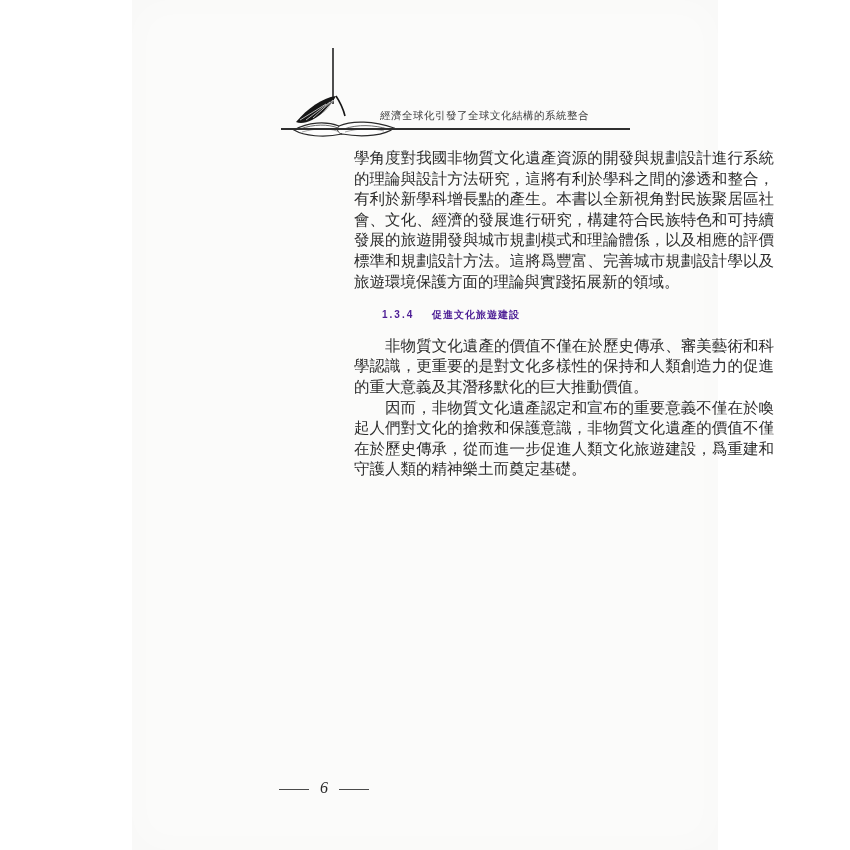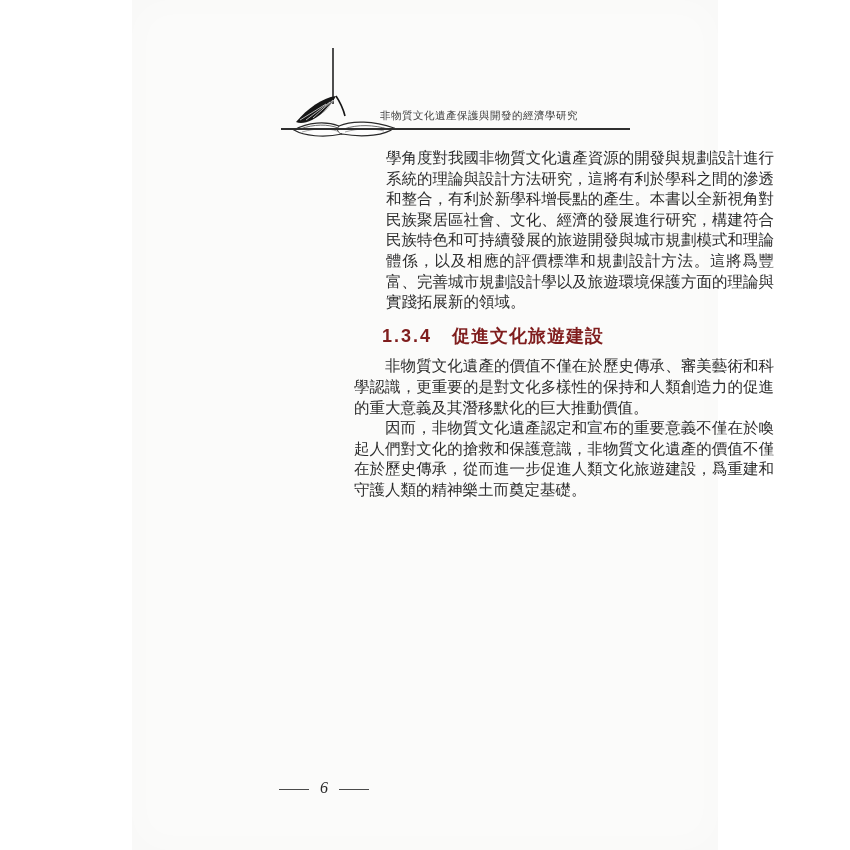--- a/index.html
+++ b/index.html
@@ -61,30 +61,29 @@
     font-size: 15.5px;
     line-height: 20.6px;
     text-align: justify;
   }
   .body-text p {
     margin: 0;
     text-indent: 2em;
   }
   .body-text p.continuation {
     text-indent: 0;
-    margin-left: 32px;
   }
   .section-heading {
     margin: 13px 0 10px 0;
     padding-left: 28px;
     font-family: "Liberation Sans", "DejaVu Sans", sans-serif;
     font-weight: bold;
-    font-size: 18px;
+    font-size: 10px;
     letter-spacing: 1px;
-    color: #7f1d1d;
+    color: #4c1d95;
     text-align: left;
     text-indent: 0;
   }
   .section-heading .num {
     letter-spacing: 2px;
   }
   .section-heading .ttl {
     margin-left: 14px;
   }
   
@@ -131,21 +130,21 @@
                C24 81, 18 82, 14 80 Z" fill="#161616"></path>
       <path d="M54 54 C58 60, 61 66, 63 74" stroke="#161616" stroke-width="1.6" fill="none"></path>
       <line x1="18" y1="78" x2="44" y2="62" stroke="#fdfdfd" stroke-width="0.7"></line>
       <line x1="24" y1="78" x2="48" y2="60" stroke="#fdfdfd" stroke-width="0.7"></line>
       <line x1="31" y1="76" x2="51" y2="58" stroke="#fdfdfd" stroke-width="0.7"></line>
       <line x1="38" y1="74" x2="53" y2="57" stroke="#fdfdfd" stroke-width="0.7"></line>
     </svg>
 
     <div class="header-rule"></div>
 
-    <div class="running-title">非物質文化遺產保護與開發的經濟學研究</div>
+    <div class="running-title">經濟全球化引發了全球文化結構的系統整合</div>
 
     <div class="body-text">
       <p class="continuation">學角度對我國非物質文化遺產資源的開發與規劃設計進行系統的理論與設計方法研究，這將有利於學科之間的滲透和整合，有利於新學科增長點的產生。本書以全新視角對民族聚居區社會、文化、經濟的發展進行研究，構建符合民族特色和可持續發展的旅遊開發與城市規劃模式和理論體係，以及相應的評價標準和規劃設計方法。這將爲豐富、完善城市規劃設計學以及旅遊環境保護方面的理論與實踐拓展新的領域。</p>
 
       <div class="section-heading">
         <span class="num">1.3.4</span>
         <span class="ttl">促進文化旅遊建設</span>
       </div>
 
       <p>非物質文化遺產的價值不僅在於歷史傳承、審美藝術和科學認識，更重要的是對文化多樣性的保持和人類創造力的促進的重大意義及其潛移默化的巨大推動價值。</p>

